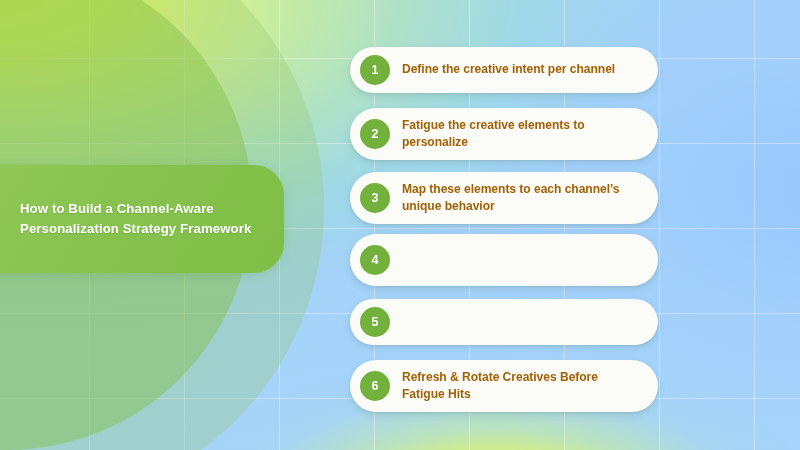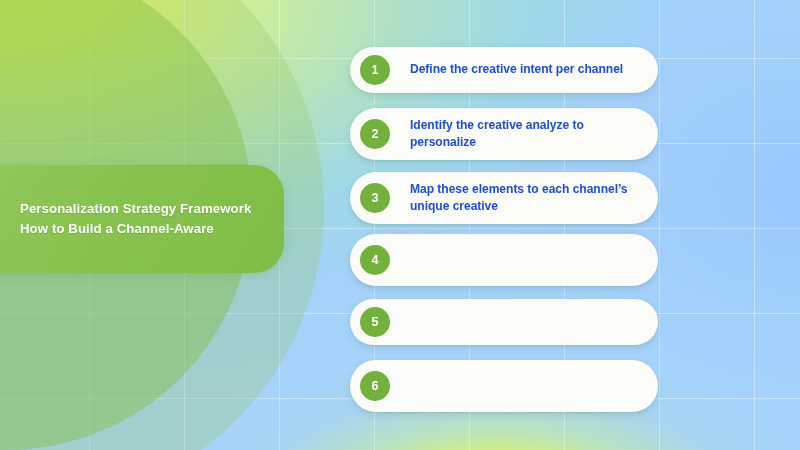--- a/index.html
+++ b/index.html
@@ -104,72 +104,72 @@
     width:30px; height:30px;
     border-radius:50%;
     background:#72B23C;
     color:#FFFFFF;
     font-size:12.5px;
     font-weight:bold;
     display:flex; align-items:center; justify-content:center;
     margin-right:12px;
   }
   .step-label {
-    color:#1d4ed8;
+    color:#a16207;
     font-size:12.1px;
     font-weight:bold;
     line-height:1.42;
     letter-spacing:-0.05px;
-    margin-left:8px;
   }
 </style>
 </head>
 <body>
 
 <div id="stage">
 
   <div class="bg-base"></div>
   <div class="bg-glow-right"></div>
   <div class="bg-glow-bottom"></div>
   <div class="bg-glow-topleft"></div>
   <div class="grid"></div>
 
   <div class="circle circle-outer"></div>
   <div class="circle circle-inner"></div>
 
   <div class="title-card">
     <div class="title-text">
+      <div>How to Build a Channel-Aware</div>
       <div>Personalization Strategy Framework</div>
-      <div>How to Build a Channel-Aware</div>
     </div>
   </div>
 
   <div class="steps">
 
     <div class="step h1" style="top:47px">
       <div class="badge">1</div>
       <div class="step-label">Define the creative intent per channel</div>
     </div>
 
     <div class="step h2" style="top:108px">
       <div class="badge">2</div>
-      <div class="step-label">Identify the creative analyze to personalize</div>
+      <div class="step-label">Fatigue the creative elements to personalize</div>
     </div>
 
     <div class="step h2" style="top:172px">
       <div class="badge">3</div>
-      <div class="step-label">Map these elements to each channel’s unique creative</div>
+      <div class="step-label">Map these elements to each channel’s unique behavior</div>
     </div>
 
     <div class="step h2" style="top:234px">
       <div class="badge">4</div>
     </div>
 
     <div class="step h1" style="top:299px">
       <div class="badge">5</div>
     </div>
 
     <div class="step h2" style="top:360px">
       <div class="badge">6</div>
+      <div class="step-label">Refresh &amp; Rotate Creatives Before Fatigue Hits</div>
     </div>
 
   </div>
 </div>
 
 </body></html>

